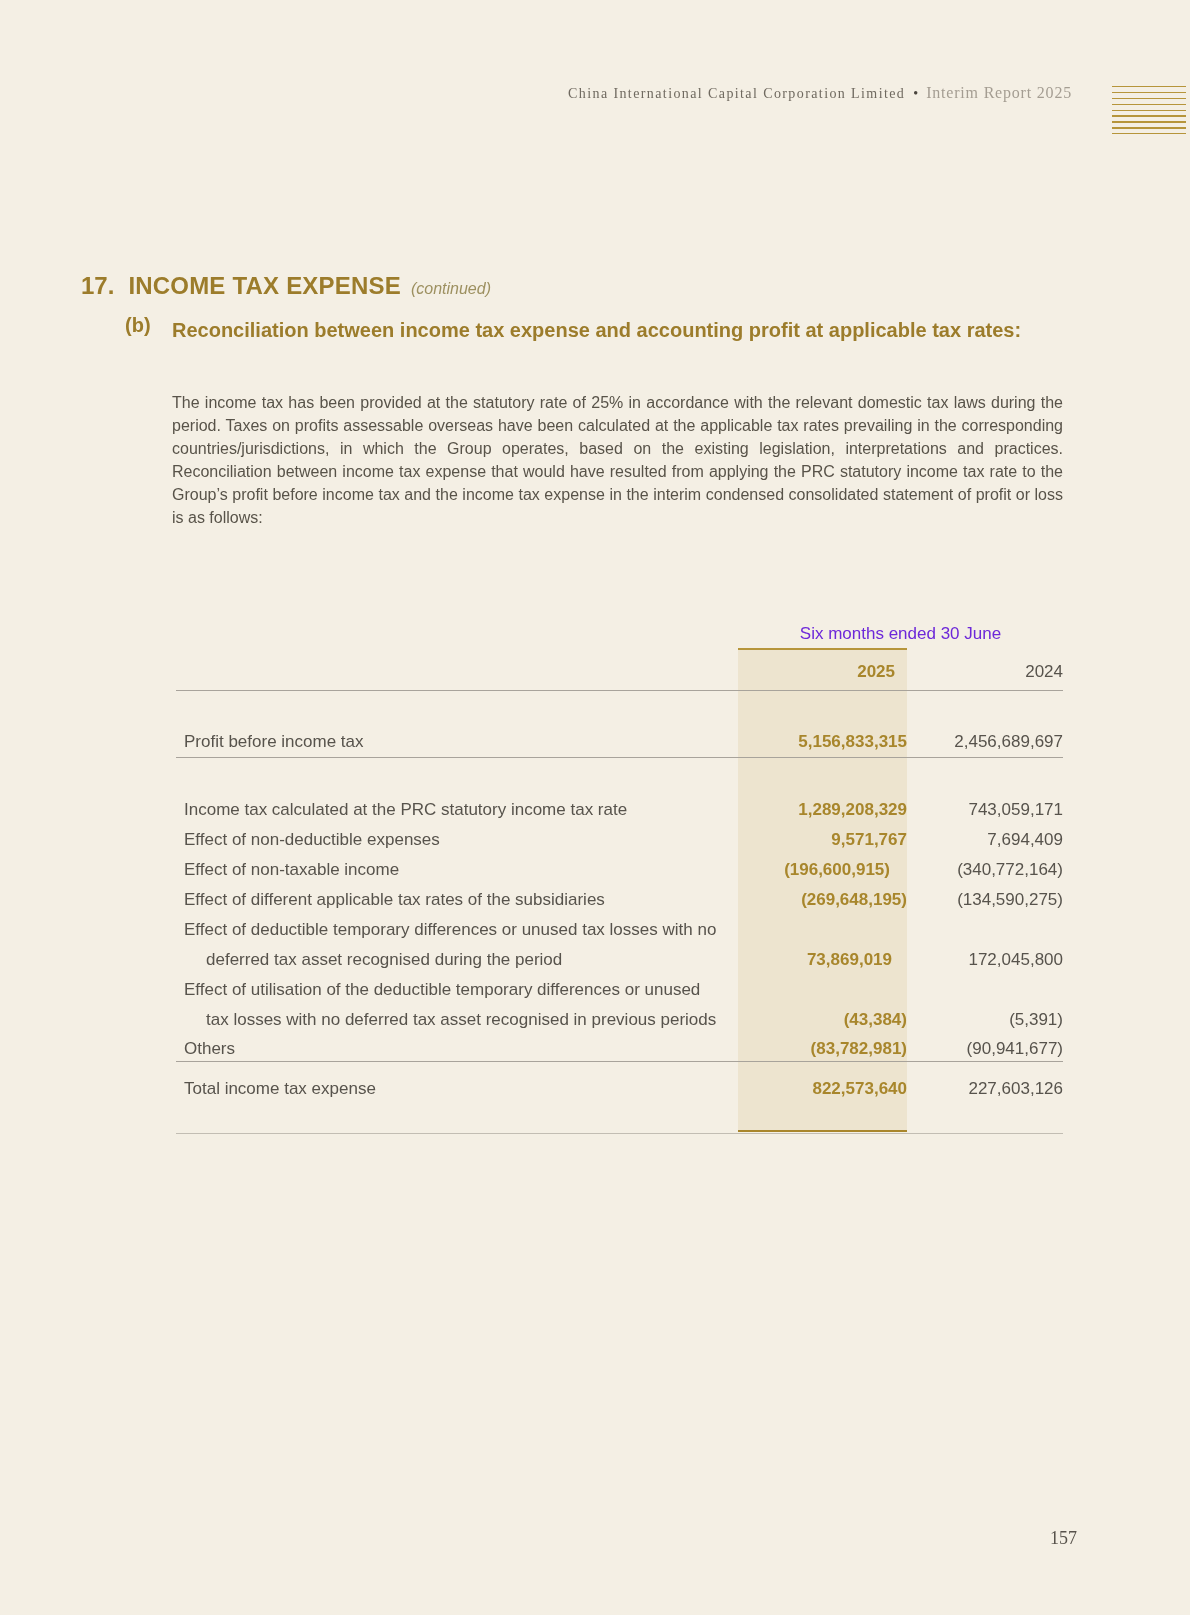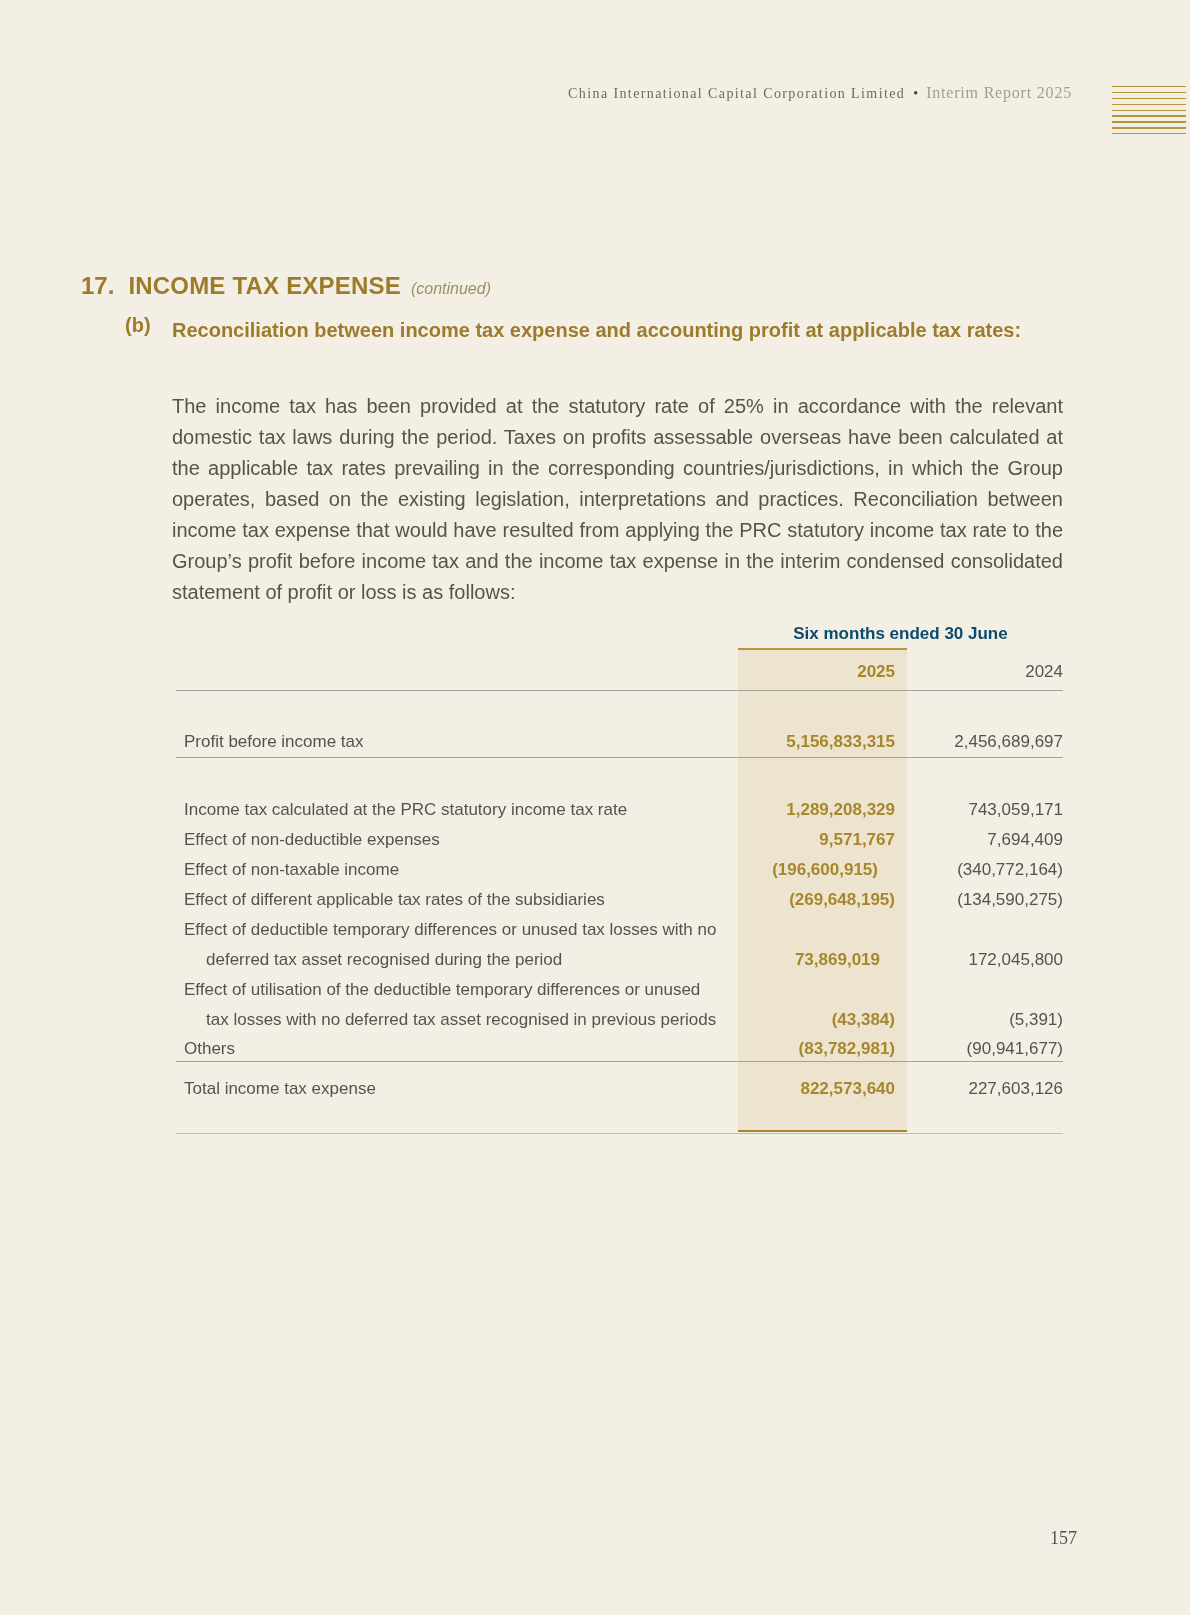--- a/index.html
+++ b/index.html
@@ -32,37 +32,37 @@
   .section-name{font-size:24px;font-weight:bold;color:#9c7c2b;letter-spacing:0.2px;}
   .section-cont{font-size:16px;font-style:italic;color:#9d9060;margin-left:10px;}
 
   .subsection{position:absolute;left:125px;top:314px;width:930px;}
   .sub-marker{position:absolute;left:0;top:0;font-size:20px;font-weight:bold;color:#9c7c2b;}
   .sub-heading{margin-left:47px;width:885px;font-size:20px;font-weight:bold;color:#9c7c2b;line-height:33px;}
 
   
   .body-par{
     position:absolute;left:172px;top:391px;width:891px;
-    font-size:20px;line-height:31px;color:#585349;
+    font-size:16px;line-height:23px;color:#585349;
     text-align:justify;
   }
 
   
   .fin-table{position:absolute;left:176px;top:610px;width:887px;height:526px;}
   .hl-band{
     position:absolute;left:562px;top:38px;width:169px;height:484px;
     background:#ede4cf;
     border-top:2px solid #b6953b;
     border-bottom:2px solid #a9862c;
     box-sizing:border-box;
     z-index:0;
   }
   .period-head{
     position:absolute;left:562px;top:14px;width:325px;
-    text-align:center;font-size:17px;font-weight:bold;color:#0c4a6e;
+    text-align:center;font-size:17px;font-weight:normal;color:#6d28d9;
     z-index:2;white-space:nowrap;
   }
   .col-label-2025{
     position:absolute;left:562px;top:52px;width:157px;
     text-align:right;font-size:17px;font-weight:bold;color:#a8862c;z-index:2;
   }
   .col-label-2024{
     position:absolute;right:0;top:52px;width:156px;
     text-align:right;font-size:17px;color:#57534c;z-index:2;
   }
@@ -73,21 +73,21 @@
   .rule.bottom{top:523px;background:#c2bdb3;}
 
   .trow{
     position:absolute;left:0;width:887px;height:30px;
     display:flex;align-items:center;z-index:2;
     font-size:17px;color:#57534c;
   }
   .trow .lbl{flex:1;padding-left:8px;box-sizing:border-box;white-space:nowrap;}
   .trow.indent .lbl{padding-left:30px;}
   .trow .v25{
-    width:169px;box-sizing:border-box;padding-right:12px;
+    width:169px;box-sizing:border-box;
     text-align:right;font-weight:bold;color:#a8862c;margin-left:10px;
   }
   .trow .v24{width:156px;text-align:right;}
 
   .t0{top:117px;} .t1{top:185px;} .t2{top:215px;} .t3{top:245px;gap:17px;}
   .t4{top:275px;} .t5{top:305px;} .t6{top:335px;gap:15px;} .t7{top:365px;}
   .t8{top:395px;} .t9{top:424px;} .t10{top:464px;}
 
   
   .page-num{

